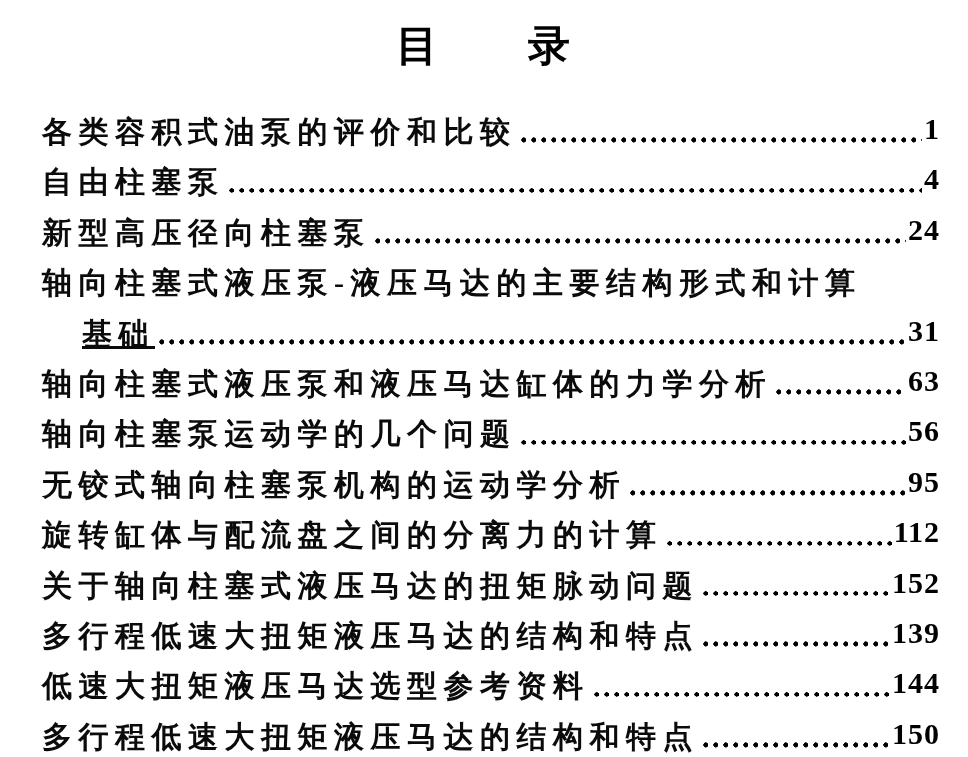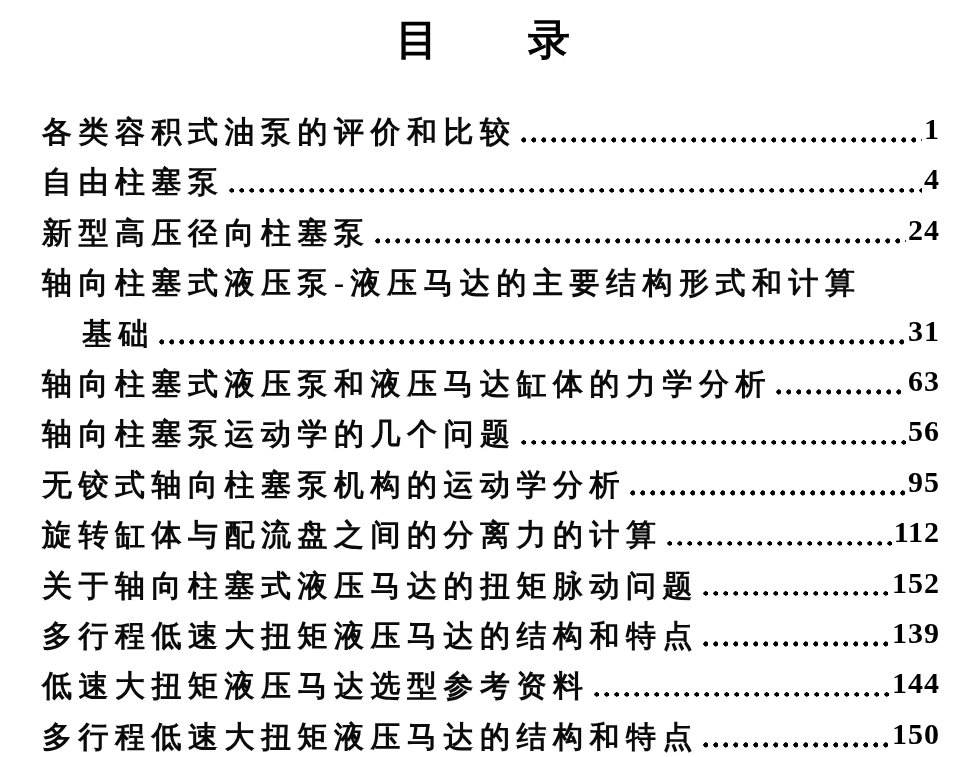--- a/index.html
+++ b/index.html
@@ -10,21 +10,21 @@
   body {
     position: relative;
     width: 968px;
     height: 757px;
     overflow: hidden;
     font-family: "Liberation Serif", "DejaVu Serif", serif;
     color: #0b0b0b;
   }
   .page-title {
     position: absolute;
-    top: 12px;
+    top: 18px;
     left: 0;
     width: 100%;
     text-align: center;
     font-size: 42px;
     font-weight: 800;
     letter-spacing: 2px;
     white-space: pre;
     color: #000;
   }
   .toc {
@@ -40,20 +40,21 @@
     font-size: 30px;
     font-weight: 700;
     white-space: nowrap;
   }
   .entry {
     letter-spacing: 6.5px;
     flex: 0 0 auto;
   }
   .indent .entry {
     padding-left: 40px;
+    text-decoration: underline;
   }
   .leader {
     flex: 1 1 auto;
     align-self: center;
     height: 5.5px;
     margin: 6px 2px 0 4px;
     background-image: radial-gradient(circle at 2.7px 2.7px, #000 2.15px, rgba(0,0,0,0) 2.6px);
     background-size: 10px 5.5px;
     background-repeat: repeat-x;
     background-position: left center;

